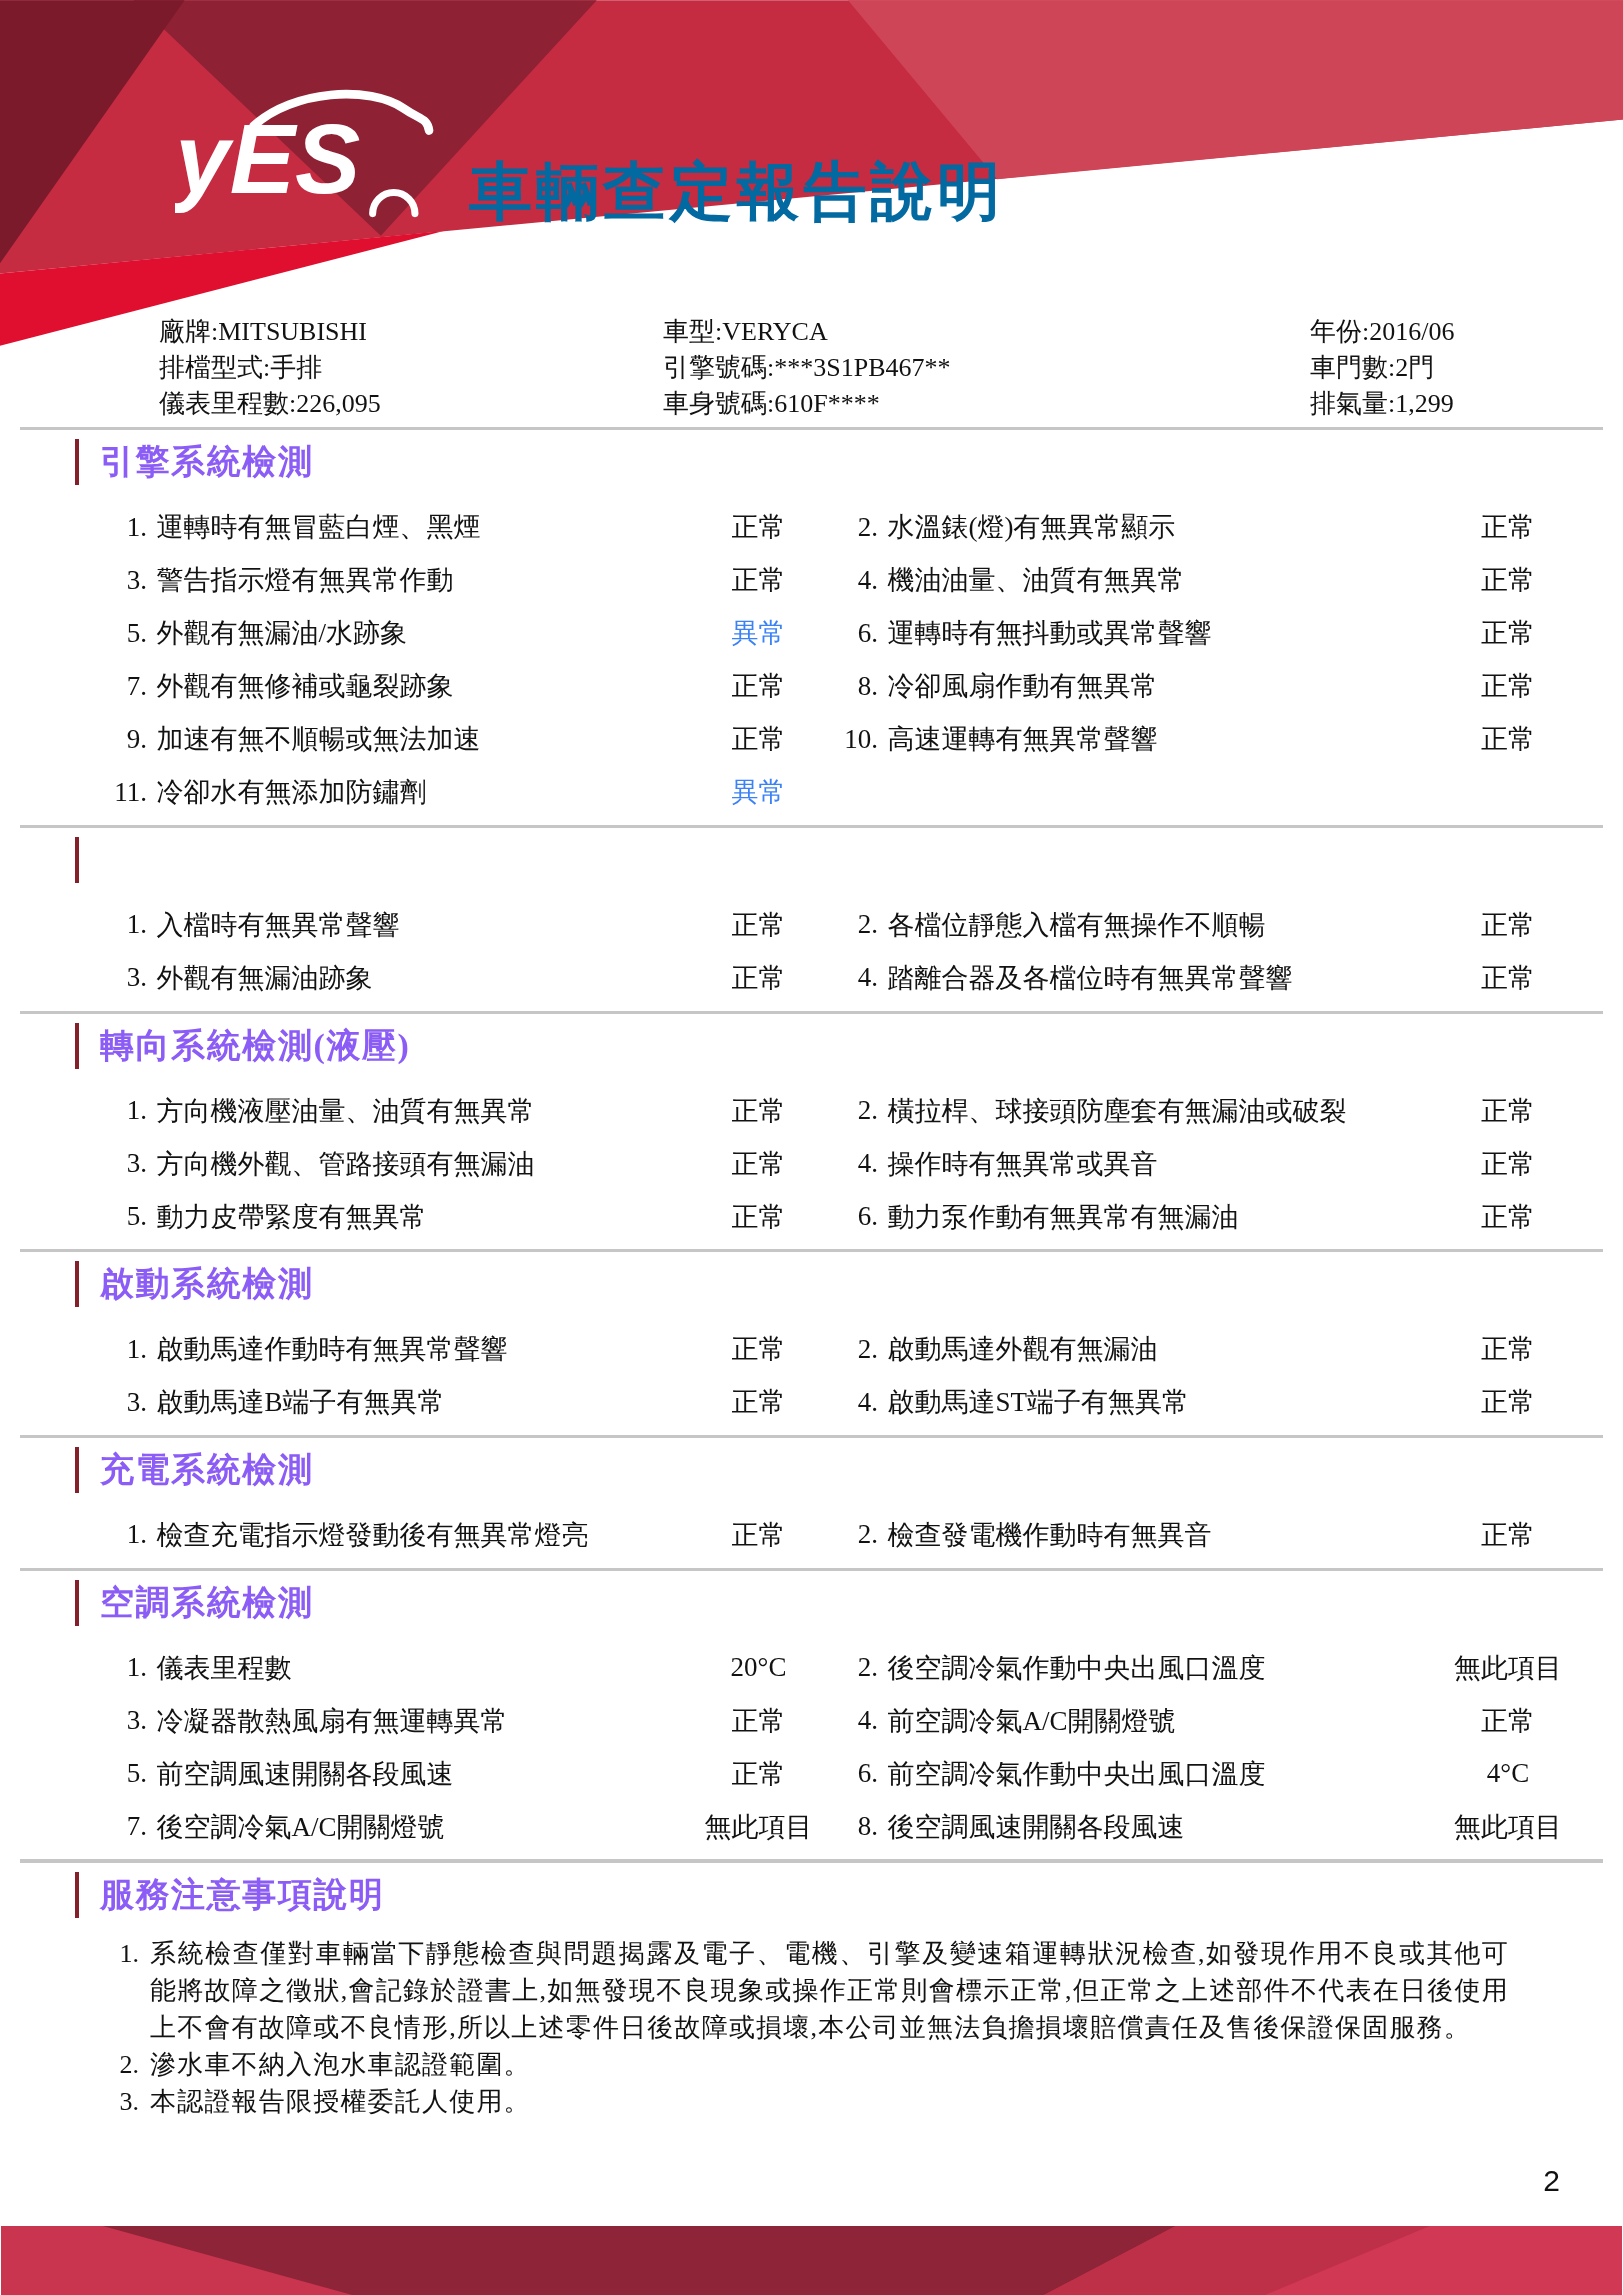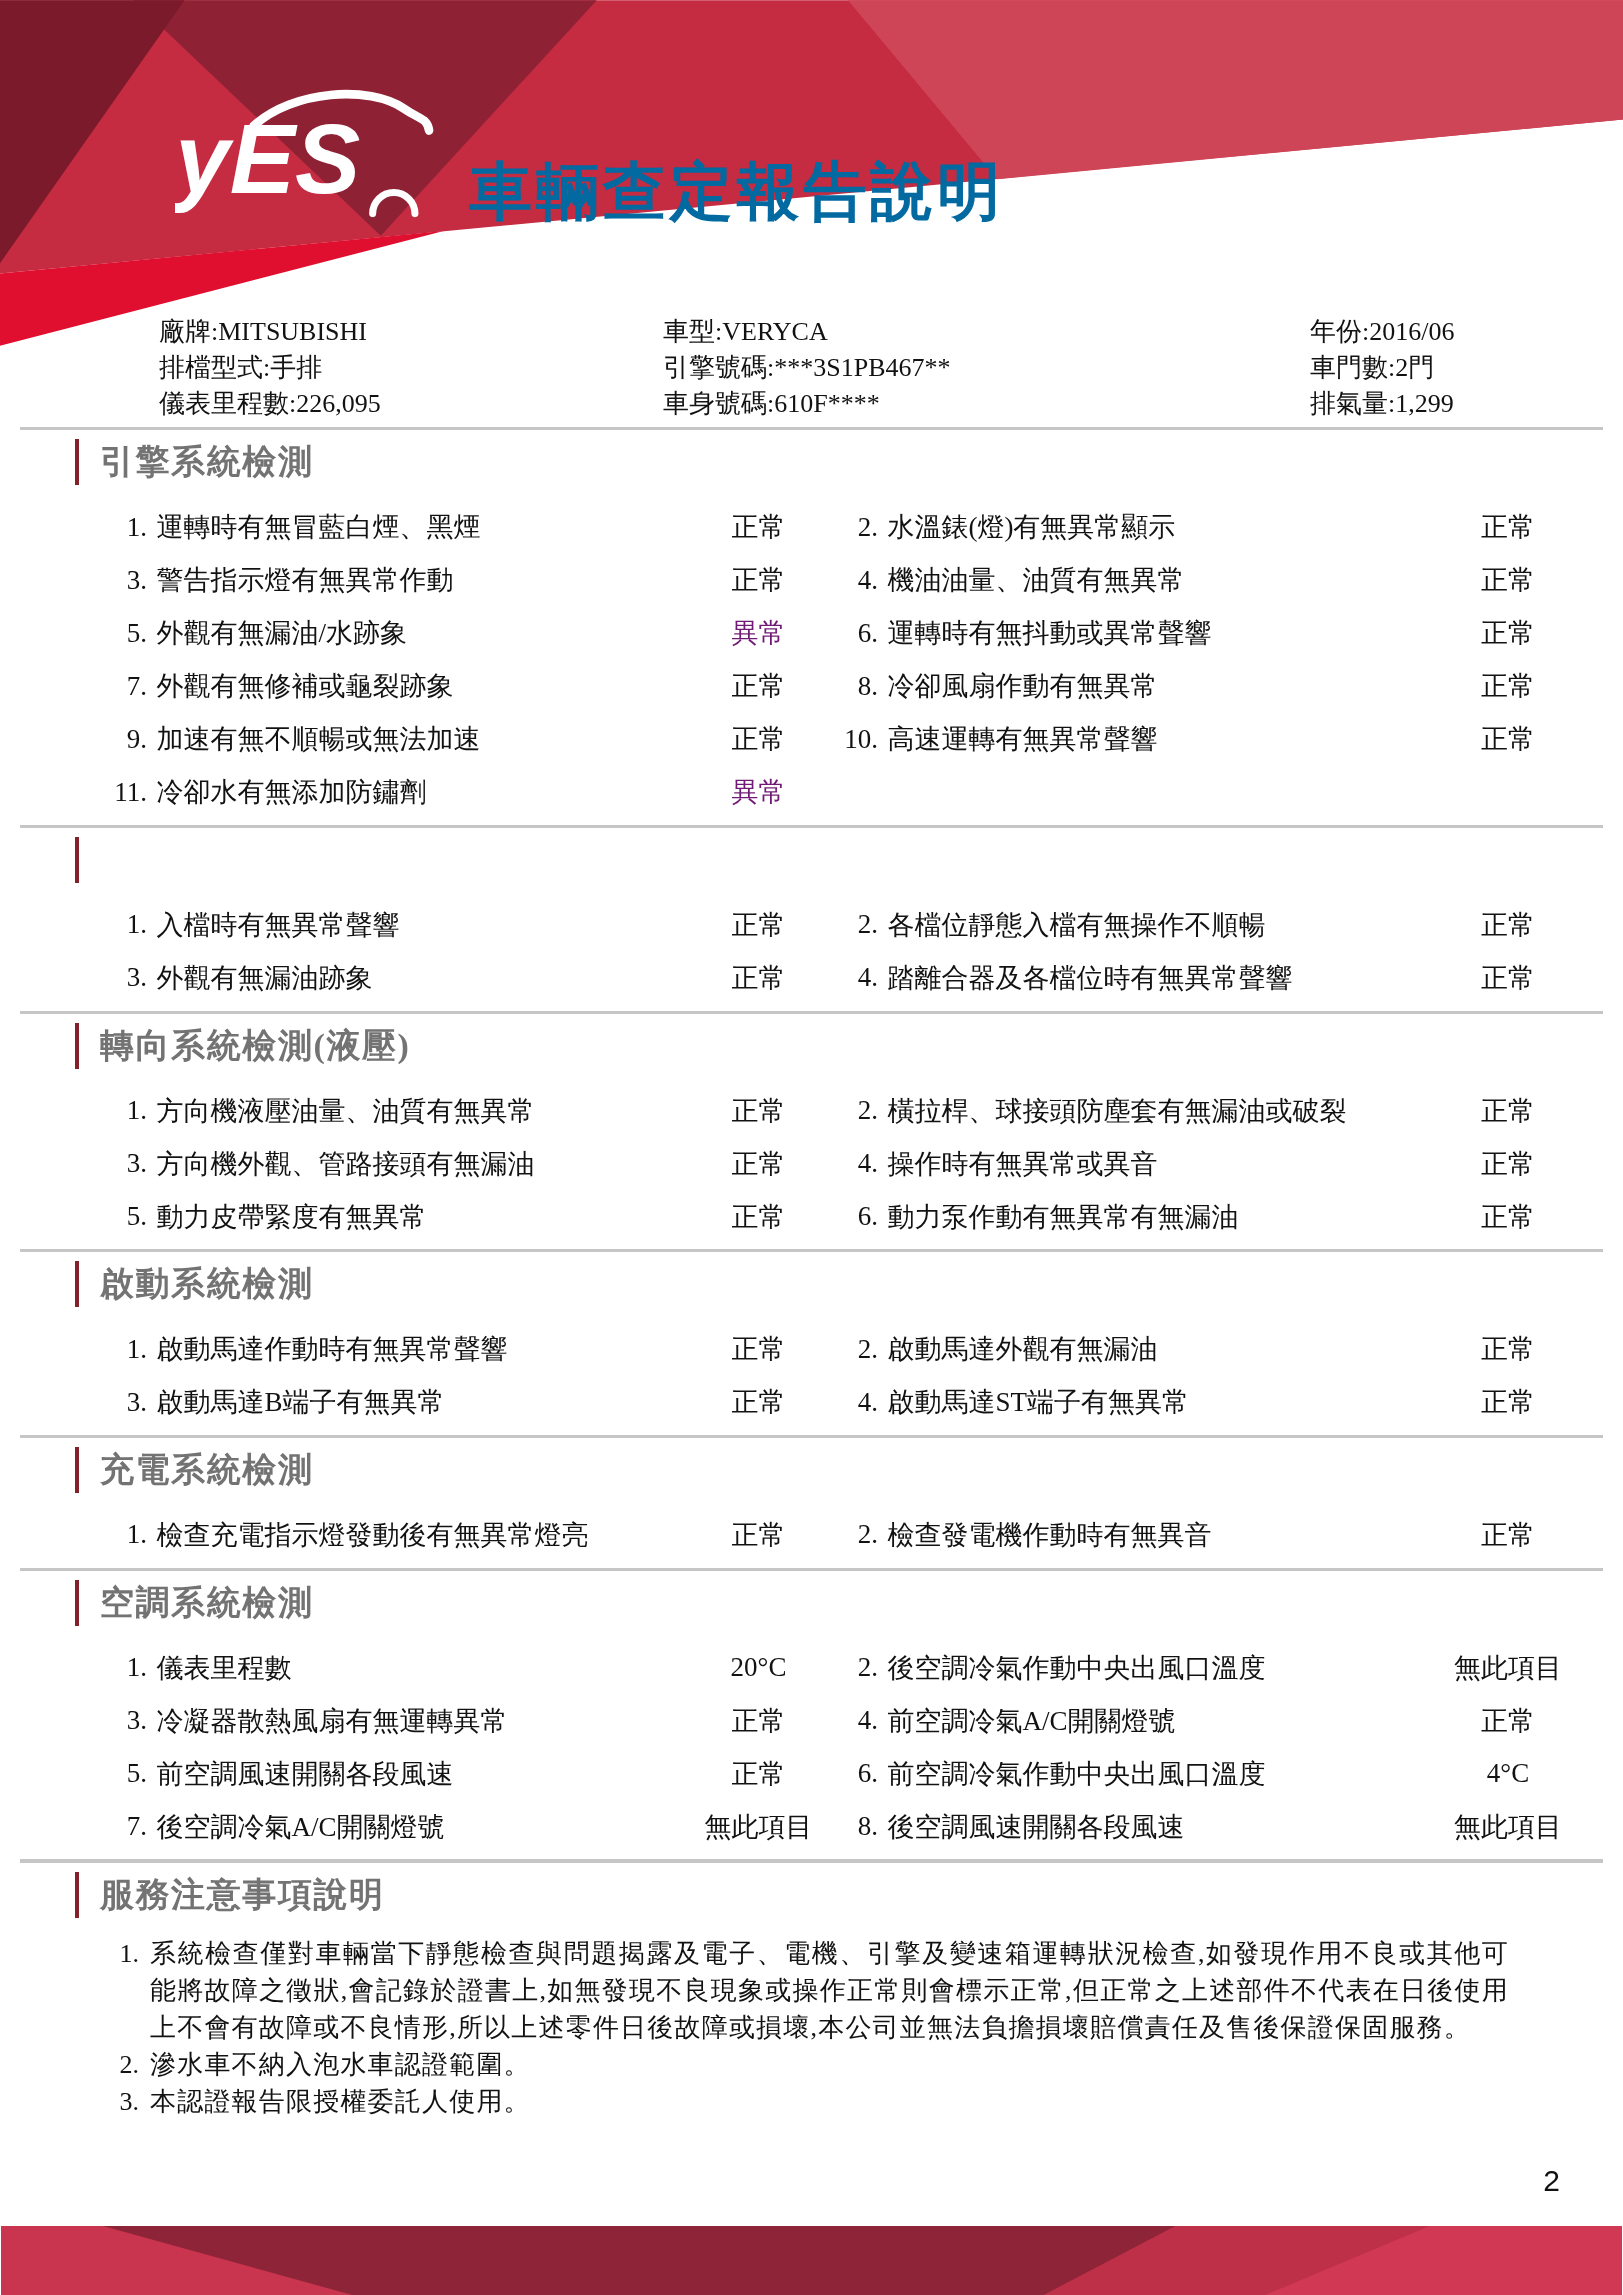--- a/index.html
+++ b/index.html
@@ -20,31 +20,31 @@
   
   .content{position:absolute;top:313px;left:0;width:1623px;z-index:1;}
   .info{margin-left:132px;}
   .info-row{display:flex;height:36px;align-items:center;font-size:26px;}
   .info-cell{white-space:nowrap;margin-left:27px;}
   .info-cell.c1{width:477px;}
   .info-cell.c2{width:620px;}
   .divider{height:3.1px;background:#c6c6c6;margin:6.3px 20.4px 0 20.4px;}
   .section-title{margin:11px 0 0 75px;height:42px;display:flex;align-items:center;}
   .title-bar{width:3.9px;height:46px;background:#84202a;margin-right:21px;flex:0 0 auto;}
-  .title-text{font-size:34px;font-weight:bold;color:#737373;letter-spacing:1.6px;white-space:nowrap;}
+  .title-text{font-size:34px;font-weight:bold;color:#8b5cf6;letter-spacing:1.6px;white-space:nowrap;}
   .items{margin:17.3px 0 3.1px 0;display:grid;grid-template-columns:829px 794px;}
   .item{height:53px;display:flex;align-items:center;font-size:27px;}
   .item .num{flex:0 0 auto;text-align:right;}
   .item.left .num{width:39px;margin-left:108px;}
   .item.right .num{width:49px;}
   .item .txt{flex:1 1 auto;padding-left:9.4px;white-space:nowrap;overflow:hidden;}
   .item .status{flex:0 0 auto;text-align:center;white-space:nowrap;}
   .item.left .status{width:141px;}
   .item.right .status{width:144px;margin-right:43px;}
-  .status.abnormal{color:#701a75;}
+  .status.abnormal{color:#3b82f6;}
   
   .notes{margin:19px 0 0 108px;}
   .note{display:flex;font-size:26px;line-height:37px;}
   .note .num{flex:0 0 auto;width:31px;text-align:right;}
   .note .txt{width:1359px;padding-left:11px;letter-spacing:1.2px;text-align:justify;}
   .page-number{
     position:absolute;right:63px;top:2164px;z-index:2;font-size:30px;
     font-family:"Liberation Sans","DejaVu Sans",sans-serif;color:#111;
   }
 </style>

